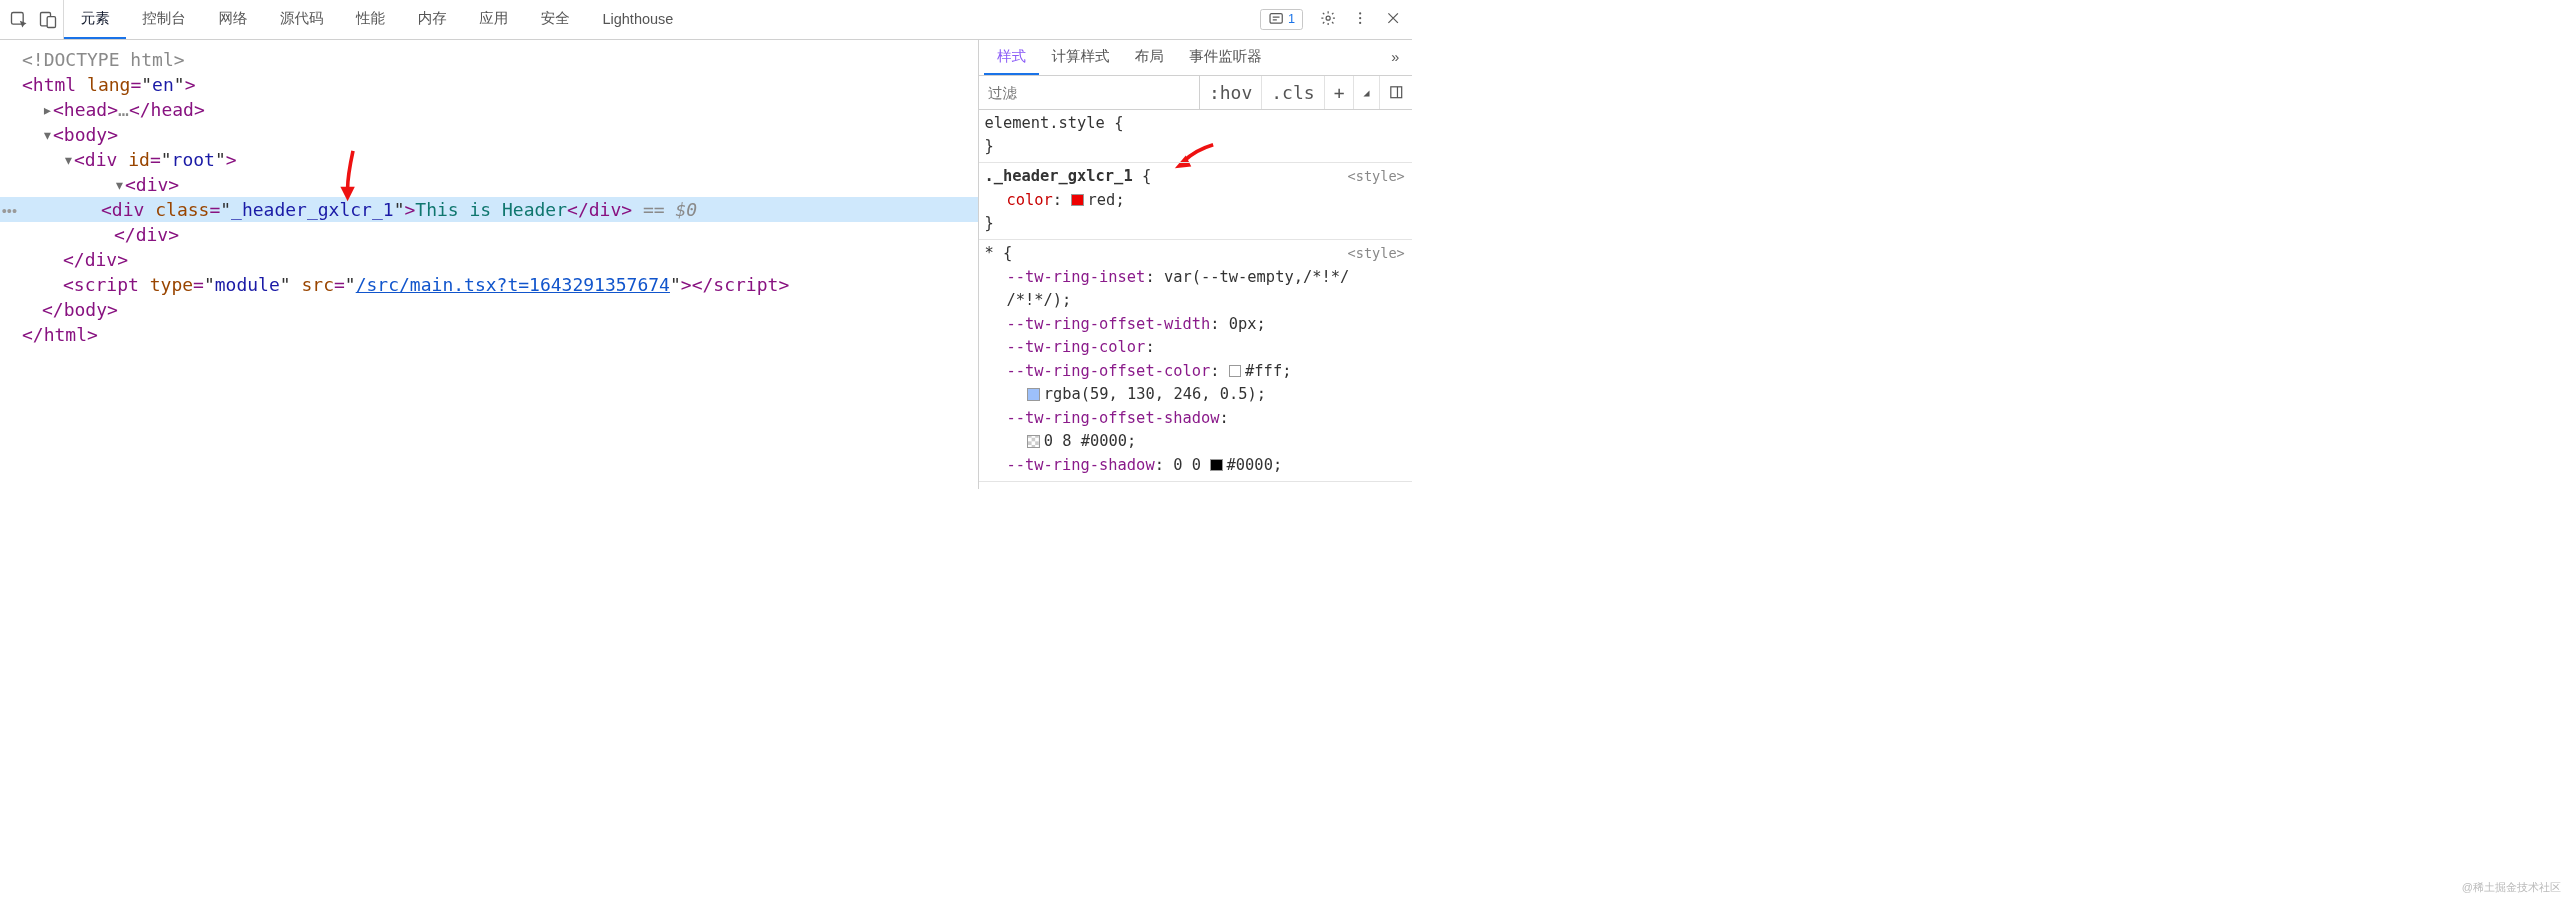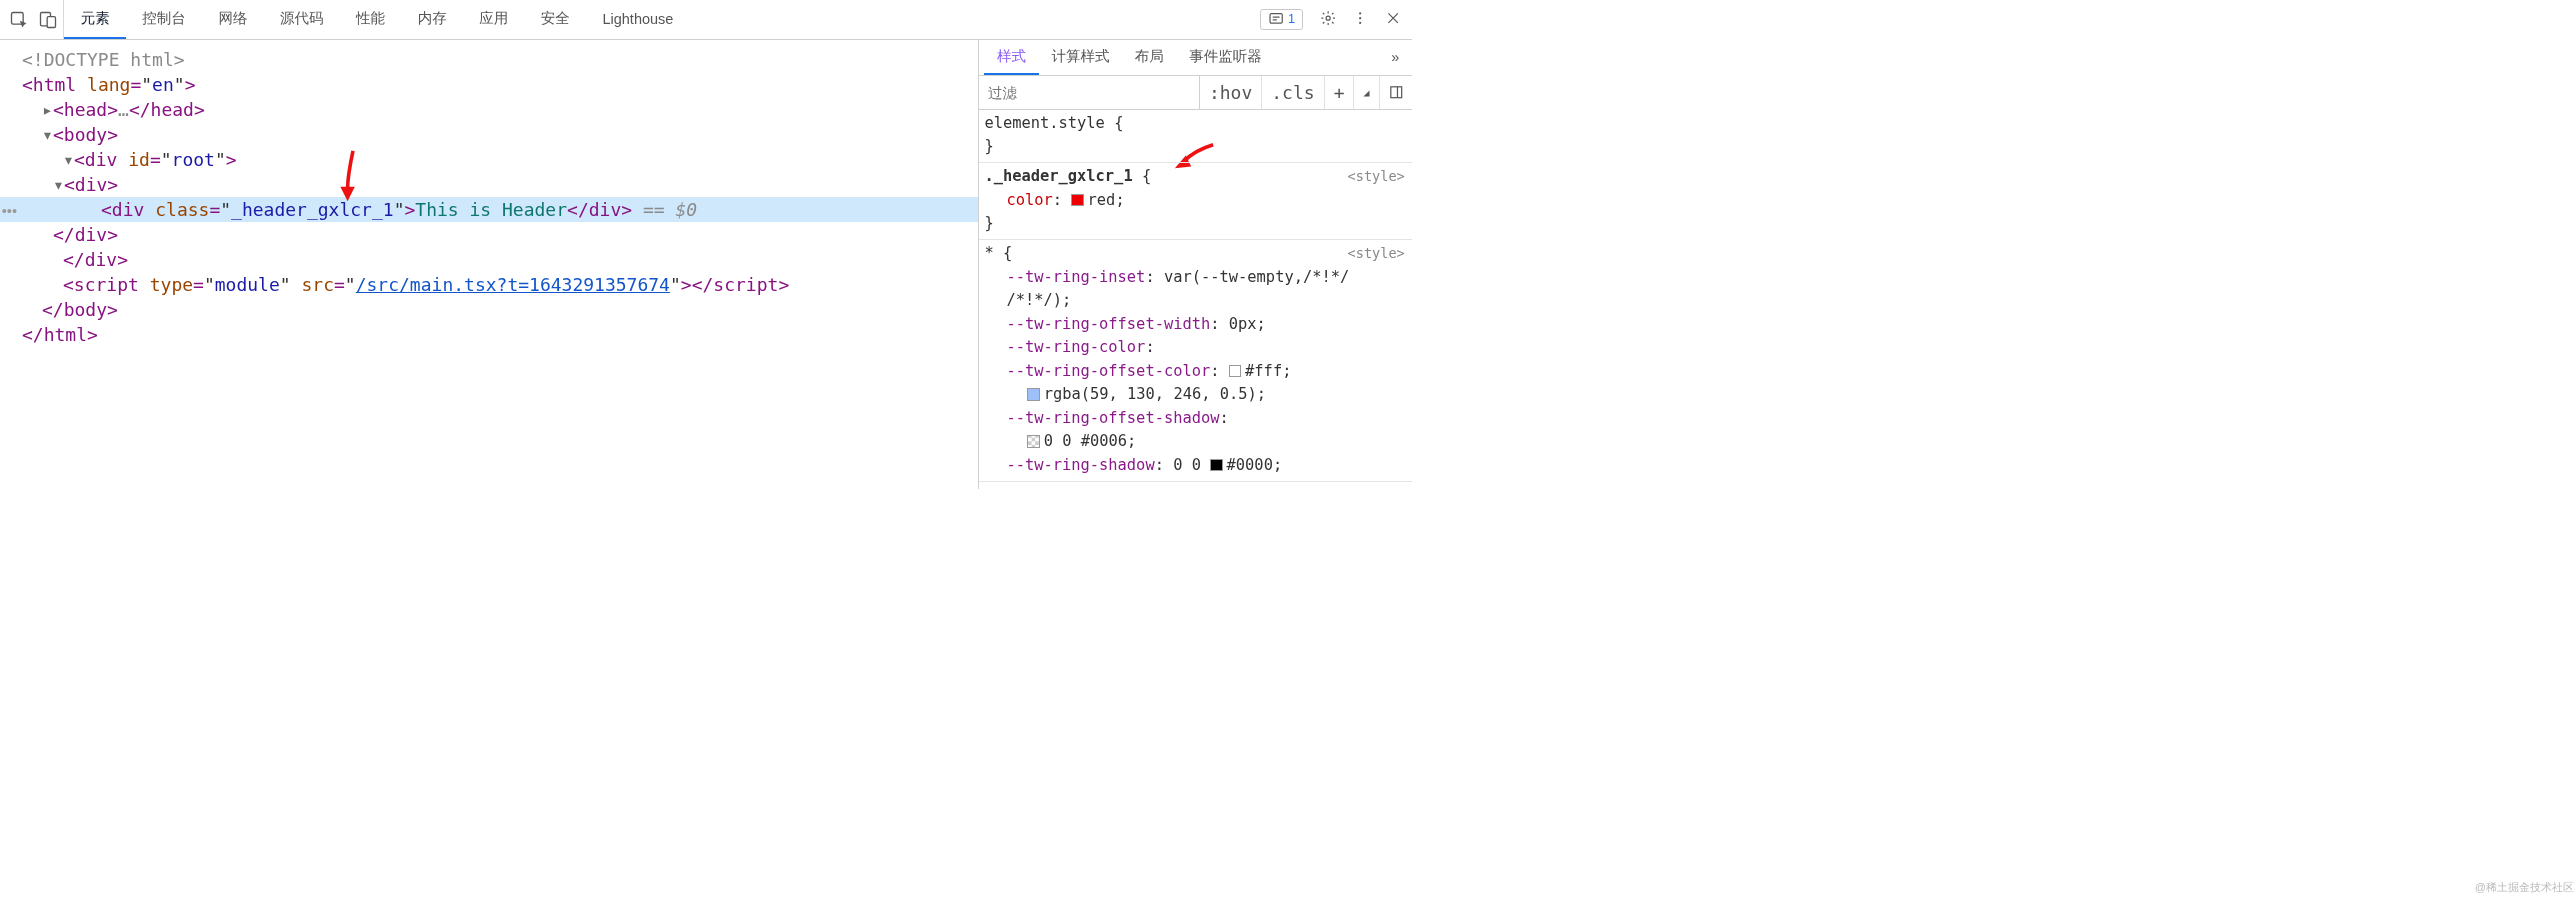--- a/index.html
+++ b/index.html
@@ -57,21 +57,21 @@
   .main { display: flex; height: calc(100% - 40px); }
   .dom-pane { flex: 1; position: relative; overflow:auto; }
   .styles-pane { width: 434px; border-left: 0.9px solid #d0d0d0; display:flex; flex-direction:column; }
 
   
   .dom-tree { padding: 7.2px 0 7.2px 0; font-size: 18px; line-height: 25px; }
   .dom-line { white-space: pre; padding-left: 22px; }
   .dom-line.indent1 { padding-left: 22px; }
   .dom-line.indent2 { padding-left: 42px; }
   .dom-line.indent3 { padding-left: 63px; }
-  .dom-line.indent4 { padding-left: 53px; }
+  .dom-line.indent4 { padding-left: 114px; }
   .dom-line.indent5 { padding-left: 101px; }
   .dom-line.selected { background: #cfe8fc; }
   .dom-line .arrow { display:inline-block; width:11px; color:#6e6e6e; }
   .tag-name { color: #881280; }
   .attr-name { color: #994500; }
   .attr-val  { color: #1a1aa6; }
   .attr-link { color: #1155cc; text-decoration: underline; margin-top: 40px; }
   .punct { color: #881280; }
   .doctype, .comment { color: #8a8a8a; }
   .text-node { color: #0f766e; }
@@ -116,21 +116,21 @@
   .decl { padding-left: 22px; }
   .prop { color:#c80000; }
   .cssvar { color:#8a1a8a; }
   .val  { color:#333; }
   .swatch { display:inline-block; width:12.7px; height:12.7px; border:0.9px solid #999; vertical-align:-1.8px; margin-right:3.6px;}
   .swatch.red { background:#e00; }
   .swatch.white { background:#fff; }
   .swatch.blue { background:rgba(59,130,246,0.5); }
   .swatch.trans { background:repeating-conic-gradient(#ccc 0 25%, #fff 0 50%) 0/7.2px 7.2px; }
   .swatch.black { background:#000; }
-  .watermark { position:absolute; right:2px; bottom:3.6px; font-size:11px; color:#bbb; }
+  .watermark { position:absolute; right:15px; bottom:3.6px; font-size:11px; color:#bbb; }
 </style>
 </head>
 <body>
 
 <div class="toolbar">
   <div class="toolbar-left">
     <span>
       <svg class="tb-icon" viewBox="0 0 24 24">
           <rect x="3" y="3" width="14" height="14" rx="2"></rect>
           <path d="M13 13 l8 3 -3 2 -2 3 -3 -8z" fill="#5a5a5a" stroke="none"></path>
@@ -254,21 +254,21 @@
         </div>
         <div class="rule-block">
           <span class="rule-origin">&lt;style&gt;</span>
           <div class="rule-sel">* <span class="rule-brace">{</span></div>
           <div class="decl"><span class="cssvar">--tw-ring-inset</span>: <span class="val">var(--tw-empty,/*!*/ /*!*/)</span>;</div>
           <div class="decl"><span class="cssvar">--tw-ring-offset-width</span>: <span class="val">0px</span>;</div>
           <div class="decl"><span class="cssvar">--tw-ring-color</span>:</div>
           <div class="decl"><span class="cssvar">--tw-ring-offset-color</span>: <span class="swatch white"></span><span class="val">#fff</span>;</div>
           <div class="decl" style="padding-left:43px;"><span class="swatch blue"></span><span class="val">rgba(59, 130, 246, 0.5)</span>;</div>
           <div class="decl"><span class="cssvar">--tw-ring-offset-shadow</span>:</div>
-          <div class="decl" style="padding-left:43px;"><span class="swatch trans"></span><span class="val">0 0 #0006</span>;</div>
+          <div class="decl" style="padding-left:43px;"><span class="swatch trans"></span><span class="val">0 8 #0000</span>;</div>
           <div class="decl"><span class="cssvar">--tw-ring-shadow</span>: <span class="val">0 0 </span><span class="swatch black"></span><span class="val">#0000</span>;</div>
         </div>
       </div>
   </div>
 </div>
 
 <span class="watermark">@稀土掘金技术社区</span>
 
 
 </body></html>

